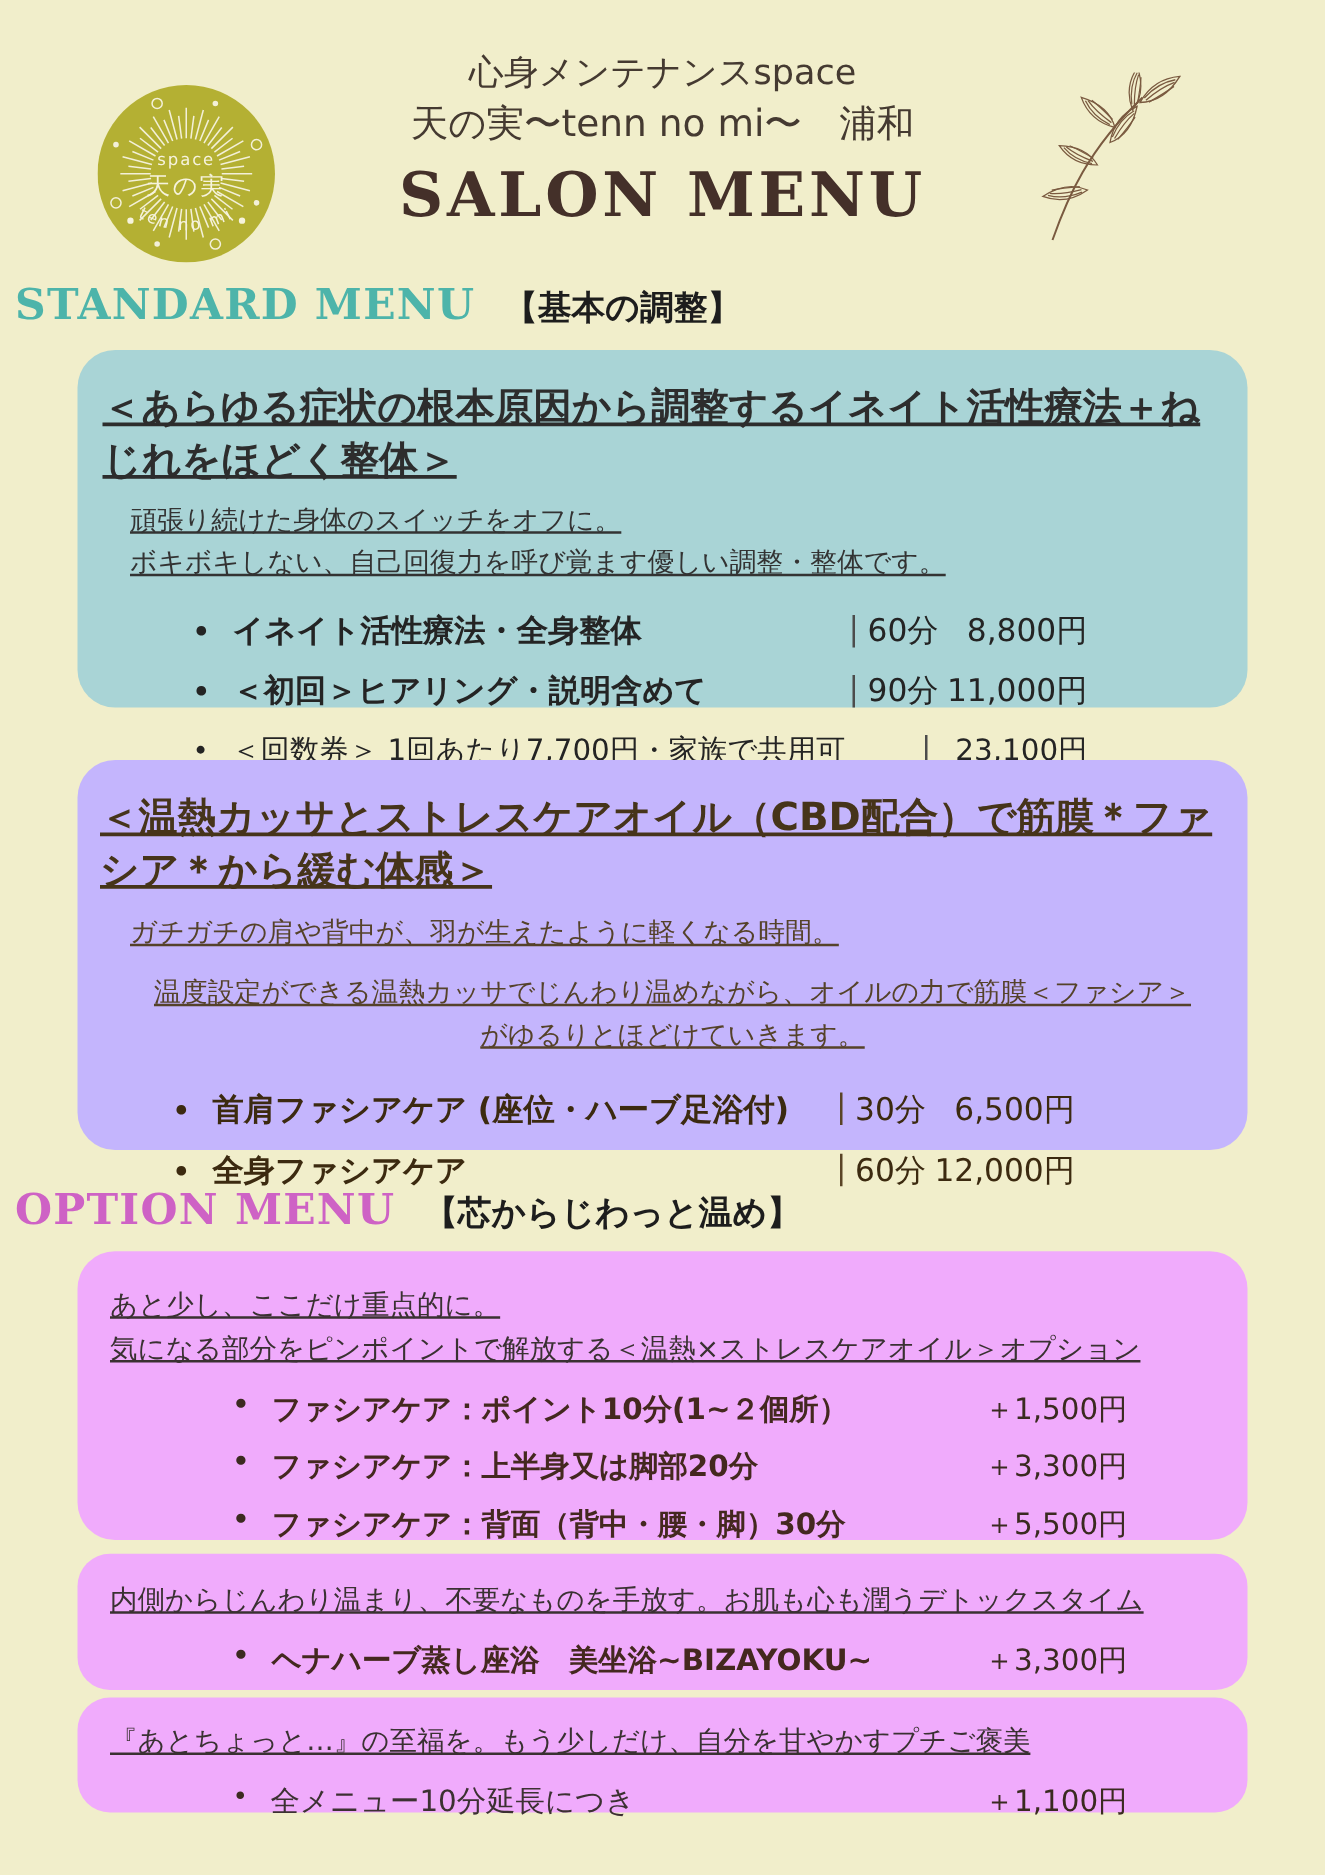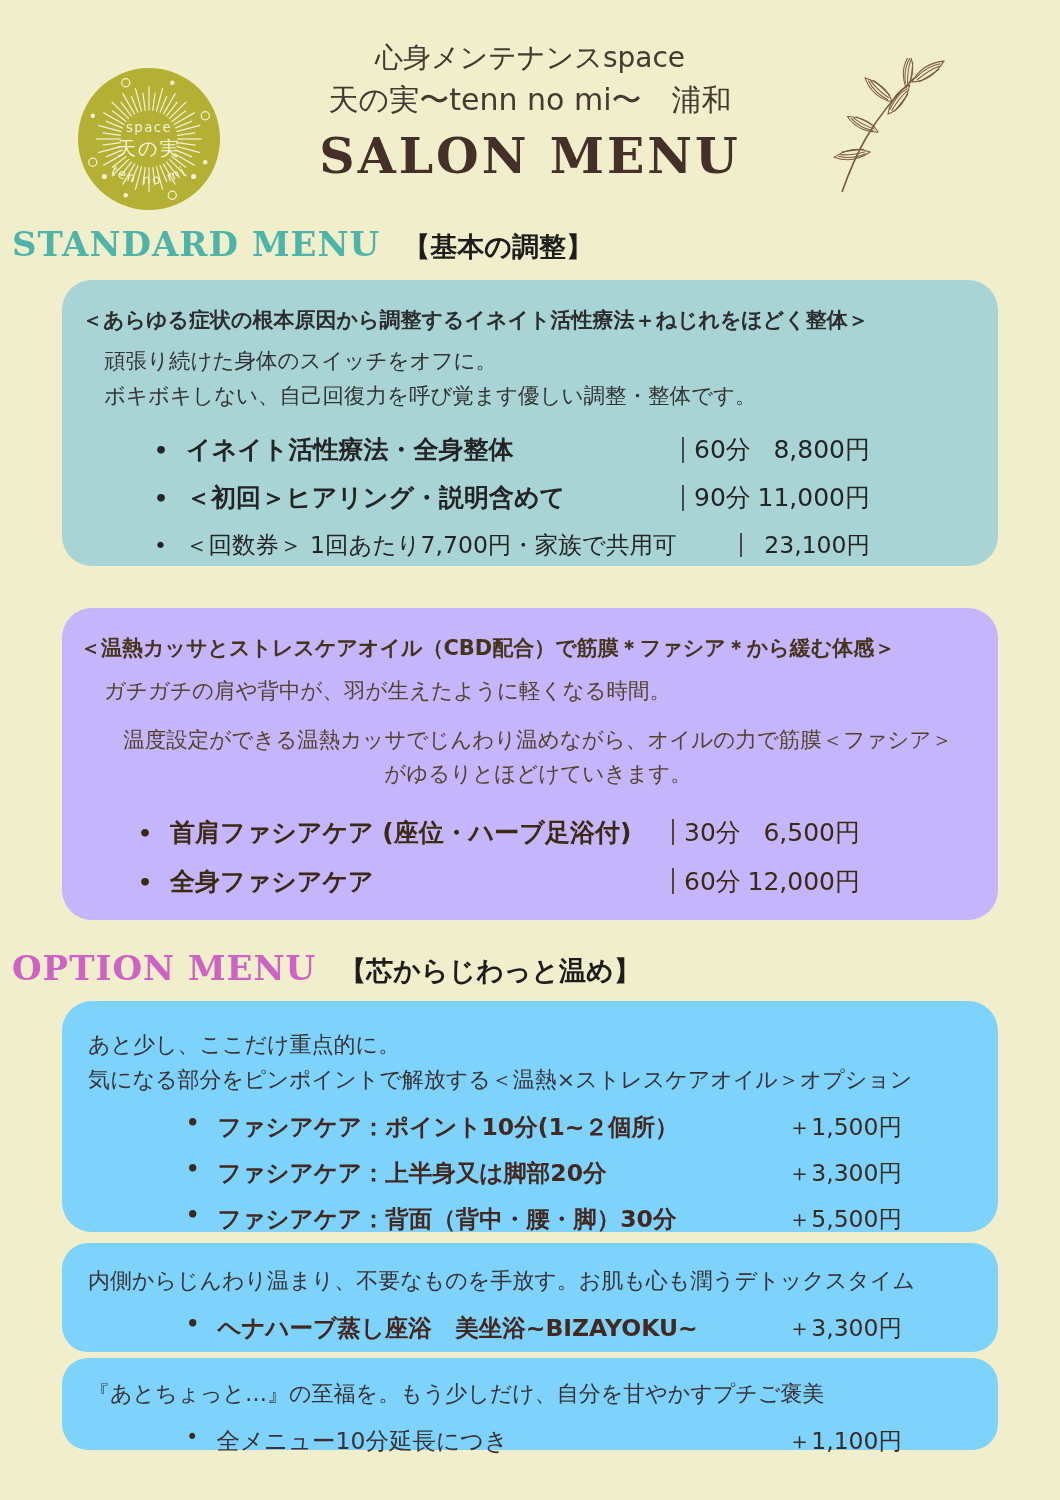--- a/index.html
+++ b/index.html
@@ -19,22 +19,22 @@
   .section-head{position:absolute;left:12px;width:100%;white-space:nowrap;}
   .section-head .en{font-family:"DejaVu Serif",serif;font-weight:700;font-size:34px;letter-spacing:1px;}
   .section-head .jp{font-size:27px;font-weight:700;color:#1d1d1d;margin-left:18px;}
   #standard-head{top:224px;}
   #standard-head .en{color:#4db4aa;}
   #option-head{top:948px;}
   #option-head .en{color:#ce62c5;}
 
   
   .box{position:absolute;left:62px;width:936px;box-sizing:border-box;border-radius:30px;}
-  .box-title{font-weight:700;font-size:21px;line-height:1.35;}
-  .box-desc{font-size:21.5px;line-height:1.6;}
+  .box-title{font-weight:700;font-size:31px;line-height:1.35;text-decoration:underline;}
+  .box-desc{font-size:21.5px;line-height:1.6;text-decoration:underline;}
 
   #teal-box{top:280px;height:286px;background:#a9d4d6;padding:26px 26px 0 20px;color:#2d2d2d;}
   #teal-box .box-desc{margin:10px 0 0 22px;color:#333;}
   #tan-box{top:608px;height:312px;background:#c4b5fd;padding:26px 26px 0 18px;color:#46341a;}
   #tan-box .box-title{color:#46341a;}
   #tan-box .box-desc{margin:12px 0 0 24px;color:#55422a;}
 
   
   .menu-list{list-style:none;margin:0;padding:0;}
   .menu-row{display:flex;align-items:baseline;font-size:25px;font-weight:700;}
@@ -45,21 +45,21 @@
   .menu-row .duration{min-width:58px;}
   .menu-row .price{min-width:118px;text-align:right;}
   #teal-box .menu-list{margin:20px 0 0 72px;padding-right:102px;color:#242424;}
   #teal-box .menu-row{margin-bottom:15px;}
   #teal-box .menu-row.light{font-weight:400;font-size:23.5px;}
   #tan-box .menu-list{margin:24px 0 0 58px;padding-right:112px;color:#3c2a10;}
   #tan-box .menu-row{margin-bottom:16px;}
   #tan-box .menu-row .price-cell::before{border-color:#5a4426;}
 
   
-  .pink{background:#7dd3fc;color:#3c3132;}
+  .pink{background:#f0abfc;color:#3c3132;}
   #pink-box-1{top:1001px;height:231px;padding:26px 30px 0 26px;}
   #pink-box-2{top:1243px;height:109px;padding:20px 30px 0 26px;border-radius:26px;}
   #pink-box-3{top:1358px;height:92px;padding:18px 30px 0 26px;border-radius:26px;}
   .pink .box-desc{font-size:22px;color:#3a3132;}
   .opt-list{list-style:none;margin:14px 0 0 58px;padding-right:66px;}
   .opt-row{display:flex;align-items:flex-start;font-size:23.5px;font-weight:700;color:#44281f;
            margin-bottom:14px;}
   .opt-row::before{content:"\2022";font-size:21px;margin-right:18px;color:#3c2a20;}
   .opt-row .price{margin-left:auto;font-weight:500;color:#3a2a20;}
   .opt-row.light{font-weight:400;color:#3c3132;}

